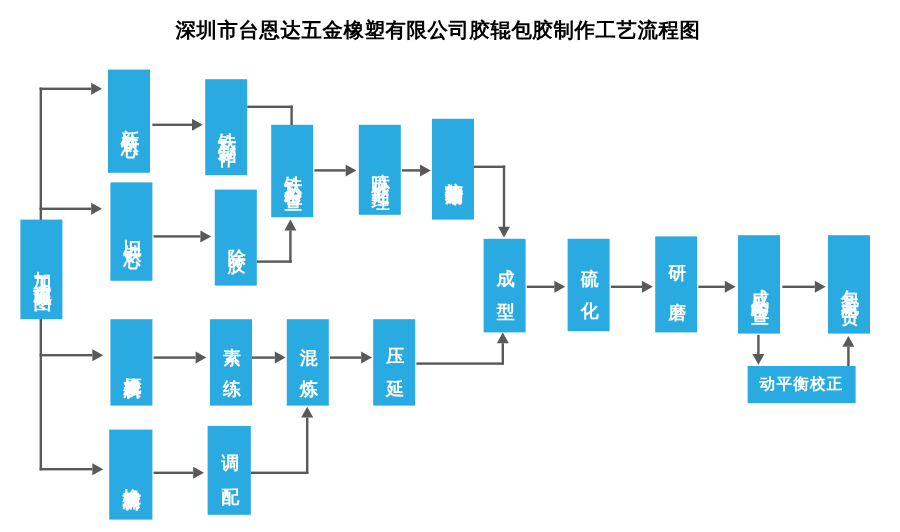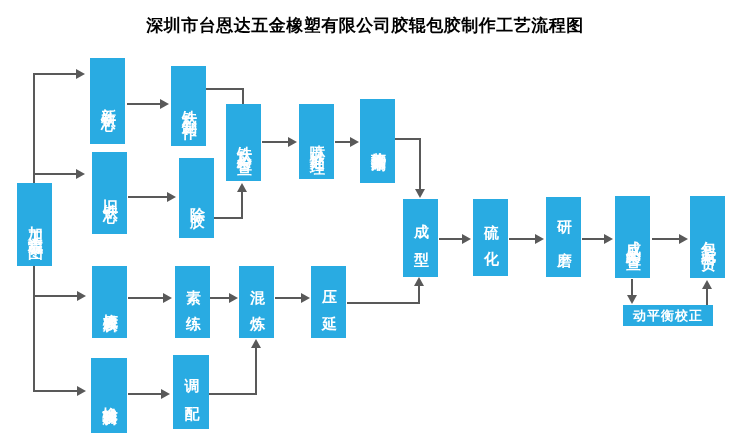--- a/index.html
+++ b/index.html
@@ -180,21 +180,21 @@
   <div class="node vert" style="left:403px; top:199px; width:35px; height:78px; letter-spacing:28px;">成型</div>
 
   <div class="node vert" style="left:473px; top:199px; width:35px; height:77px; letter-spacing:28px;">硫化</div>
 
   <div class="node vert" style="left:546px; top:197px; width:35px; height:80px; letter-spacing:30px;">研磨</div>
 
   <div class="node vert" style="left:615px; top:196px; width:35px; height:82px;">成品检查</div>
 
   <div class="node vert" style="left:690px; top:196px; width:35px; height:82px;">包装出货</div>
 
-  <div class="node horiz" style="left:623px; top:305px; width:90px; height:21px;">动平衡校正</div>
+  <div class="node horiz" style="left:623px; top:305px; width:90px; height:31px;">动平衡校正</div>
 
   <div class="node vert" style="left:92px; top:266px; width:35px; height:72px; letter-spacing:1px;">橡胶原料</div>
 
   <div class="node vert" style="left:175px; top:266px; width:35px; height:72px; letter-spacing:26px;">素练</div>
 
   <div class="node vert" style="left:239px; top:266px; width:35px; height:72px; letter-spacing:26px;">混炼</div>
 
   <div class="node vert" style="left:311px; top:266px; width:35px; height:72px; letter-spacing:26px;">压延</div>
 
   <div class="node vert" style="left:91px; top:358px; width:36px; height:75px; letter-spacing:1px;">橡胶辅料</div>

